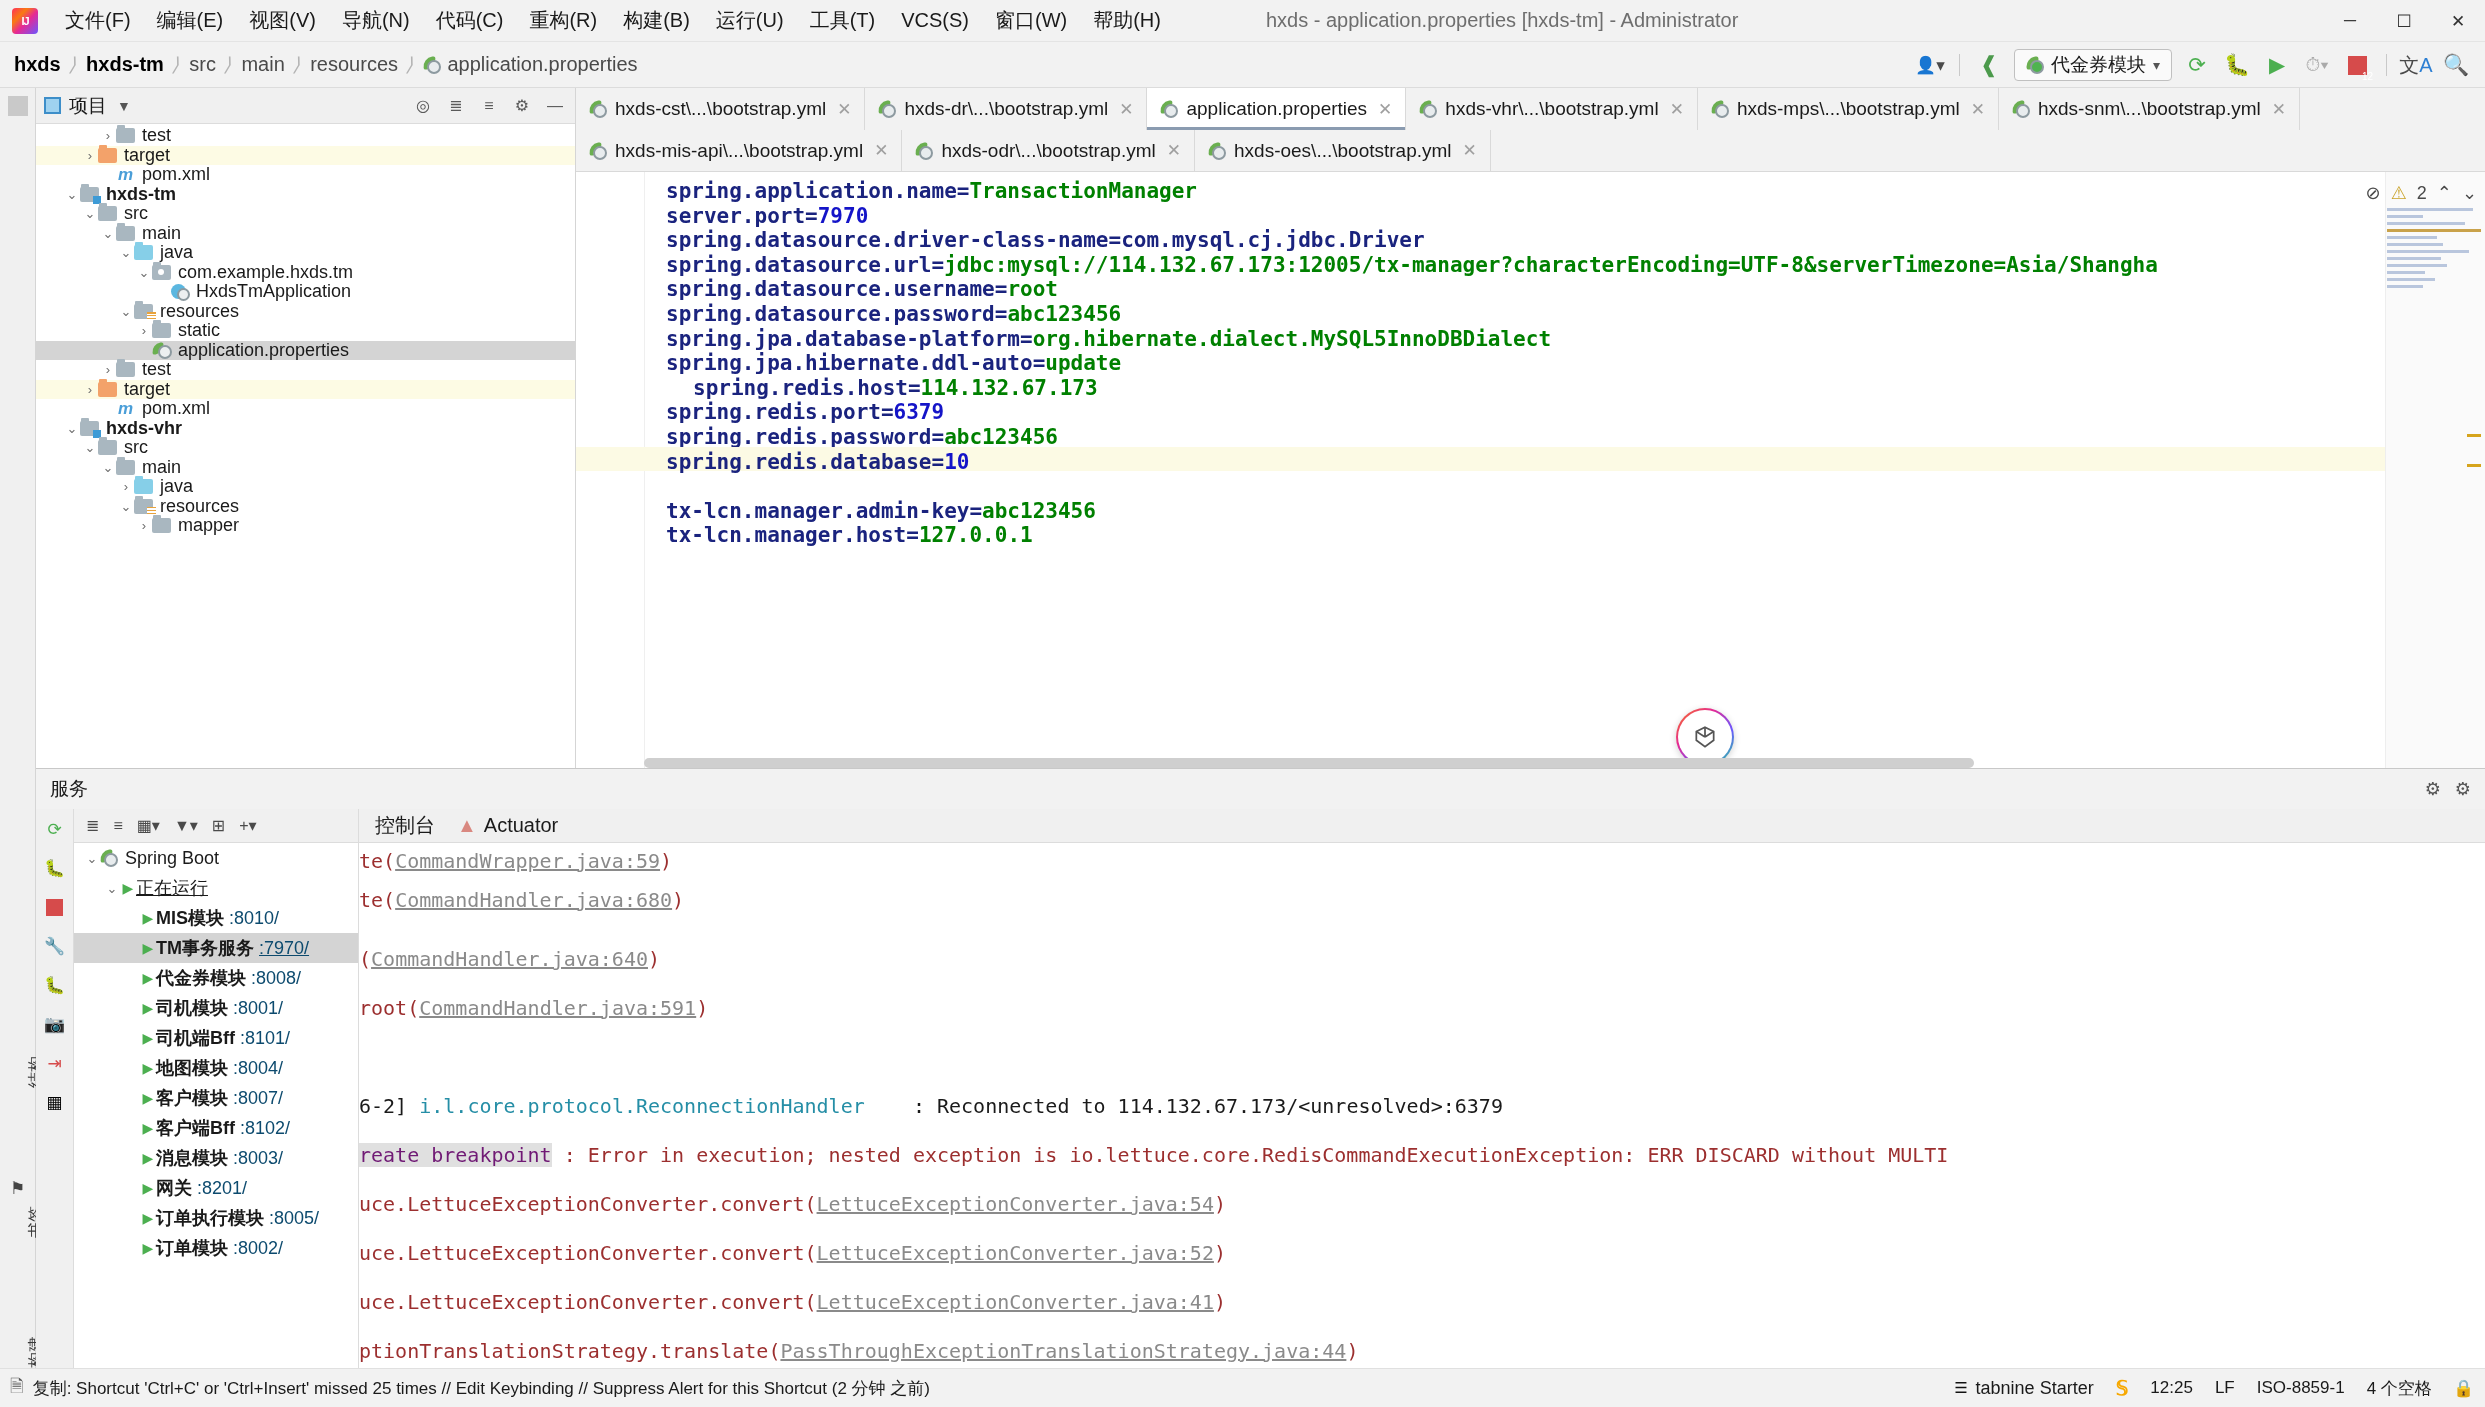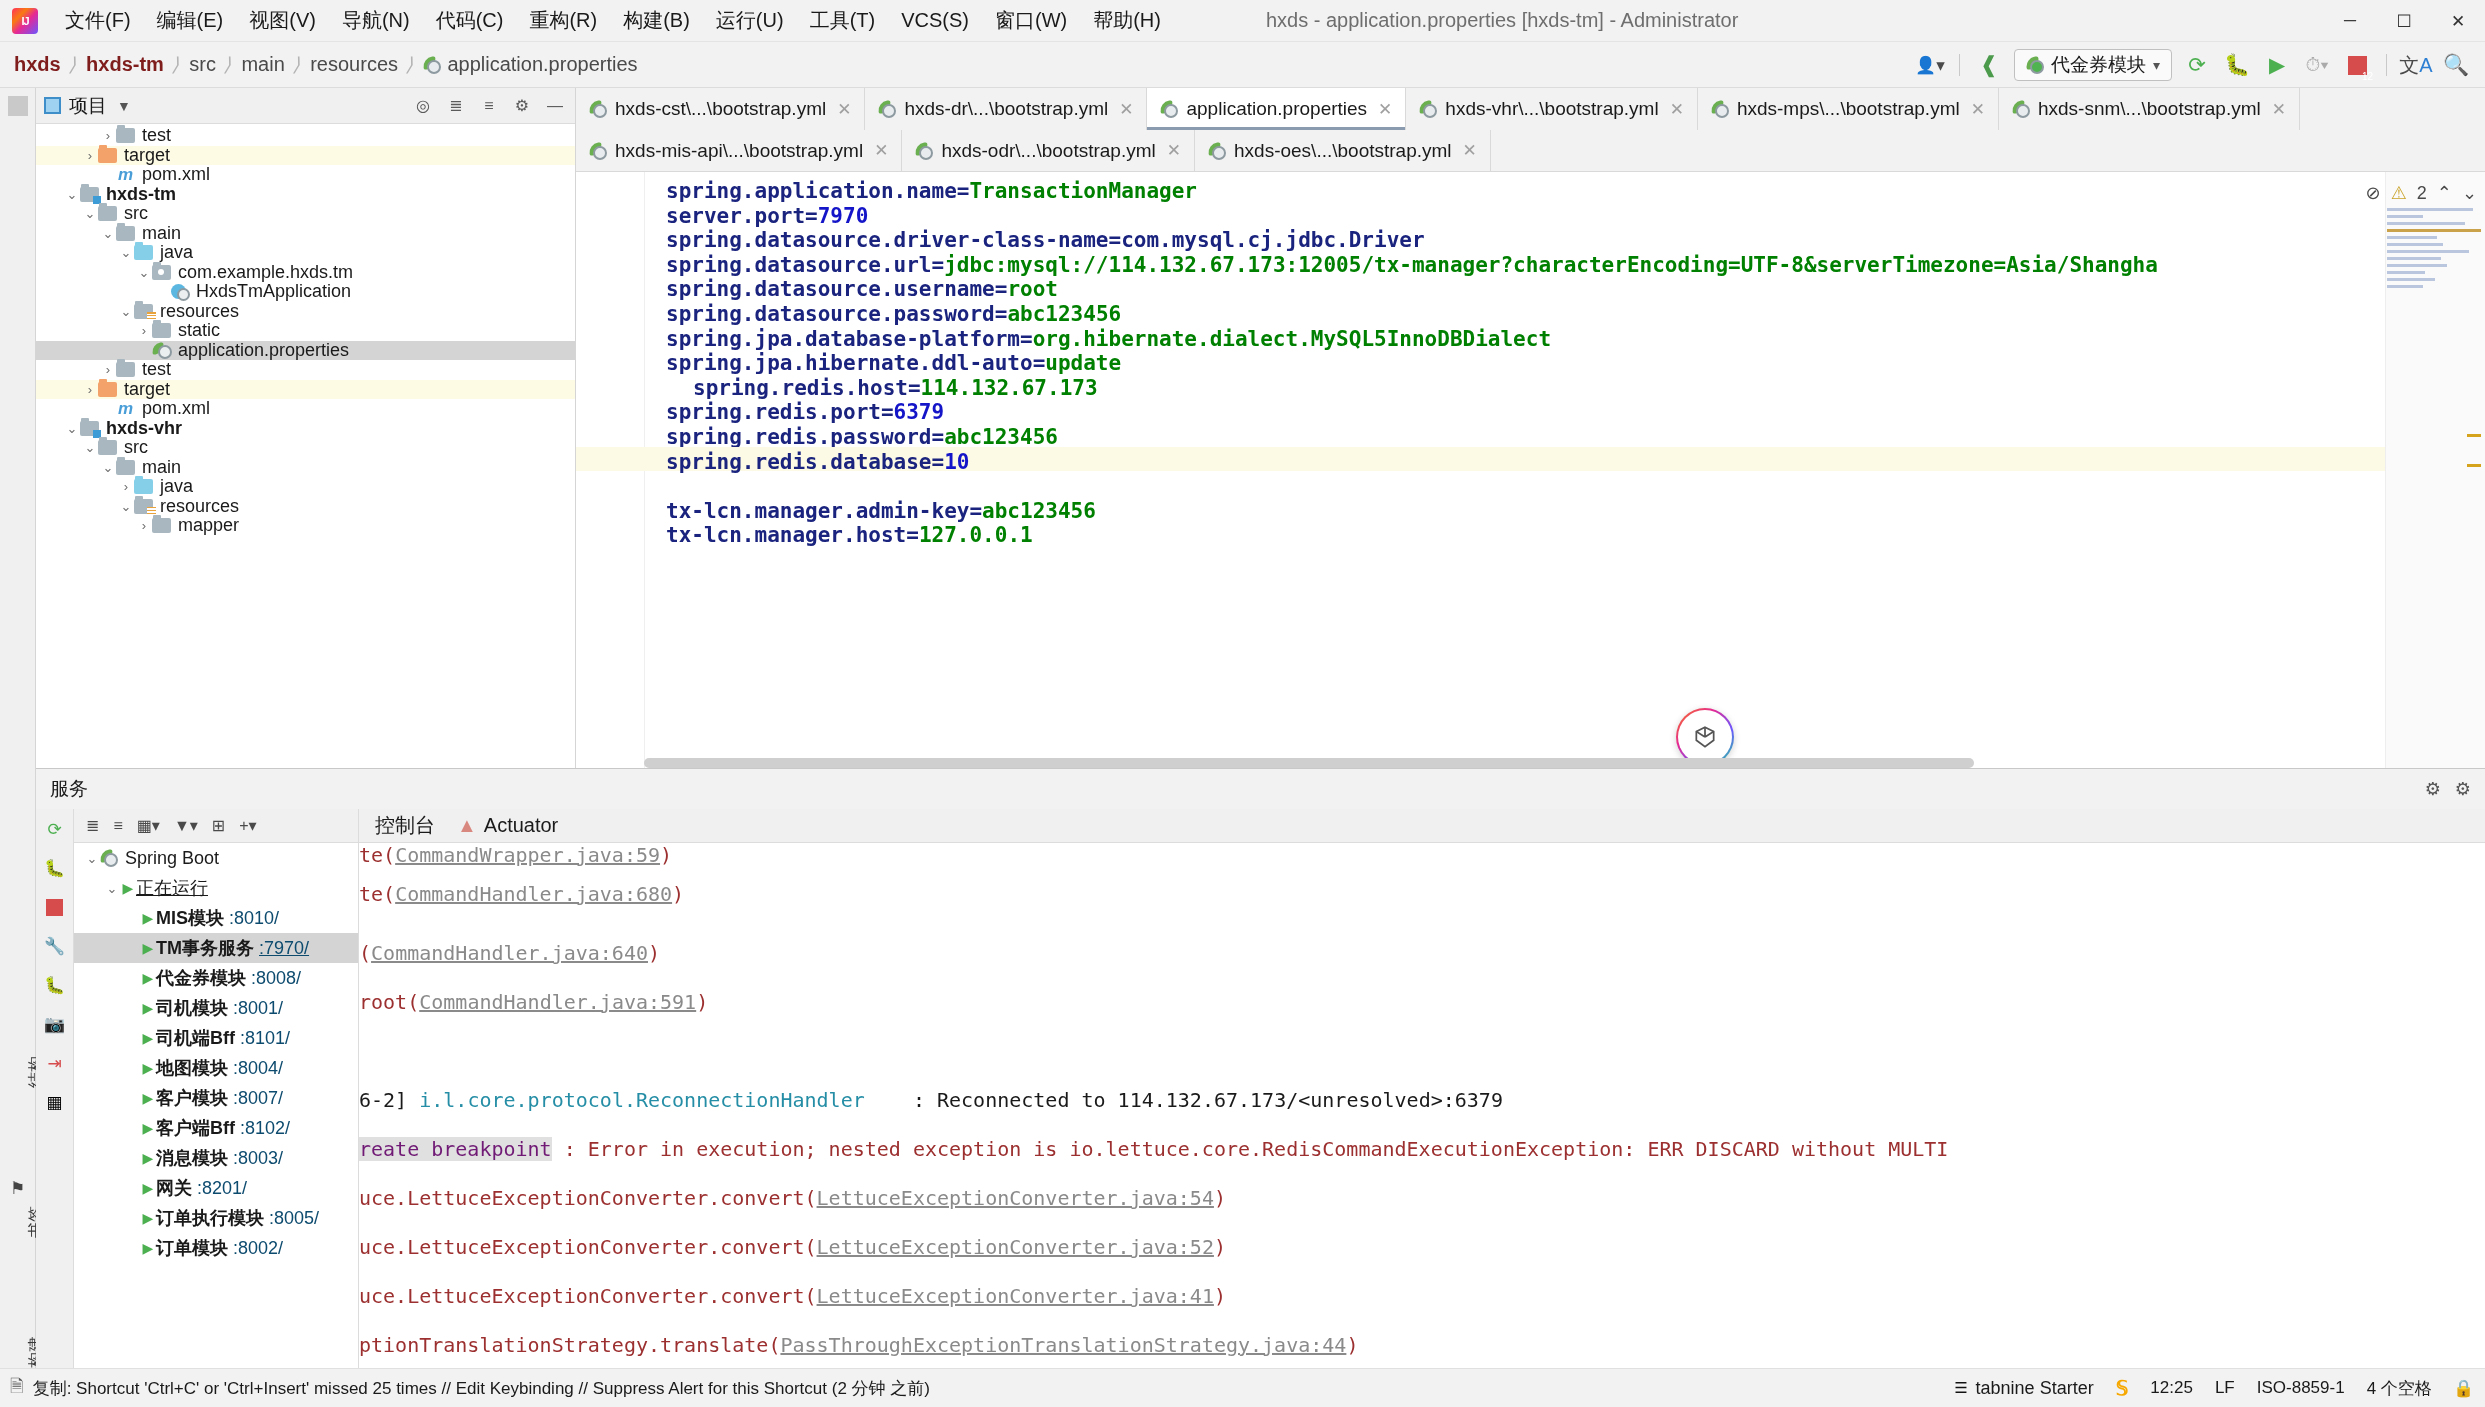--- a/index.html
+++ b/index.html
@@ -45,21 +45,21 @@
   }
 
   
   .navbar {
     position: absolute; left: 0; top: 42px; width: 2485px; height: 46px;
     background: #f2f2f2; display: flex; align-items: center;
     border-bottom: 1px solid #dcdcdc;
   }
   .crumbs { display: flex; align-items: center; margin-left: 14px; }
   .crumb { font-size: 20px; color: #4a4a4a; white-space: nowrap; }
-  .crumb.bold { font-weight: bold; color: #7f1d1d; }
+  .crumb.bold { font-weight: bold; color: #000000; }
   .crumb-sep {
     margin: 0 9px; color: #b4b4b4; font-size: 19px;
     transform: skewX(-16deg); display: inline-block;
   }
   .nav-right {
     position: absolute; right: 14px; top: 0; height: 46px;
     display: flex; align-items: center; gap: 10px;
   }
   .tb-ico {
     width: 30px; height: 30px; display: flex; align-items: center; justify-content: center;
@@ -288,21 +288,21 @@
   .svc-console { flex: 1; background: #fff; position: relative; }
   .cons-tabs {
     height: 34px; background: #f0f0f0; display: flex; align-items: center;
     gap: 22px; padding: 0 16px; border-bottom: 1px solid #dcdcdc;
   }
   .cons-tab { font-size: 20px; color: #1a1a1a; display:flex; align-items:flex-end; gap:7px; }
   .cons-out {
     position: relative; height: 531px; overflow: hidden;
     font-family: "DejaVu Sans Mono", monospace; font-size: 20px;
   }
-  .cl { position: absolute; left: 0; white-space: pre; }
+  .cl { position: absolute; left: 0; white-space: pre; margin-top: 6px; }
   .cerr { color: #9c2f2f; }
   .clink { color: #8a8a8a; text-decoration: underline; }
   .cinfo { color: #1a1a1a; }
   .ccyan { color: #258ea6; }
   .cbp { background: #e0e0e0; color: #701a75; }
 
   
   .toolwin-bar {
     position: absolute; left: 0; top: 1373px; width: 2485px; height: 34px;
     background: #f2f2f2; display: flex; align-items: center; gap: 0;

